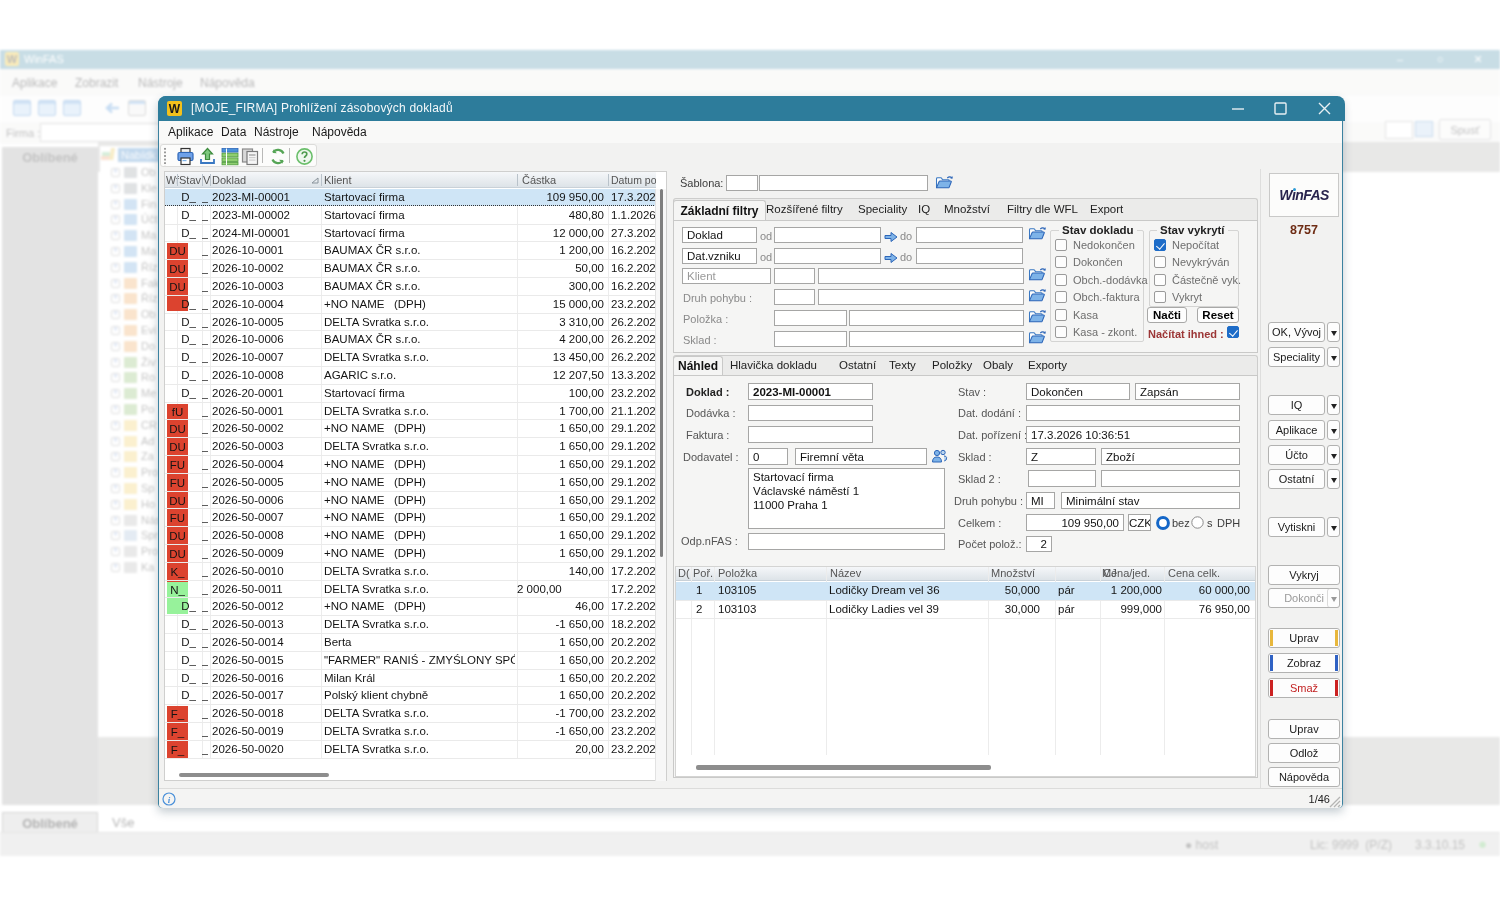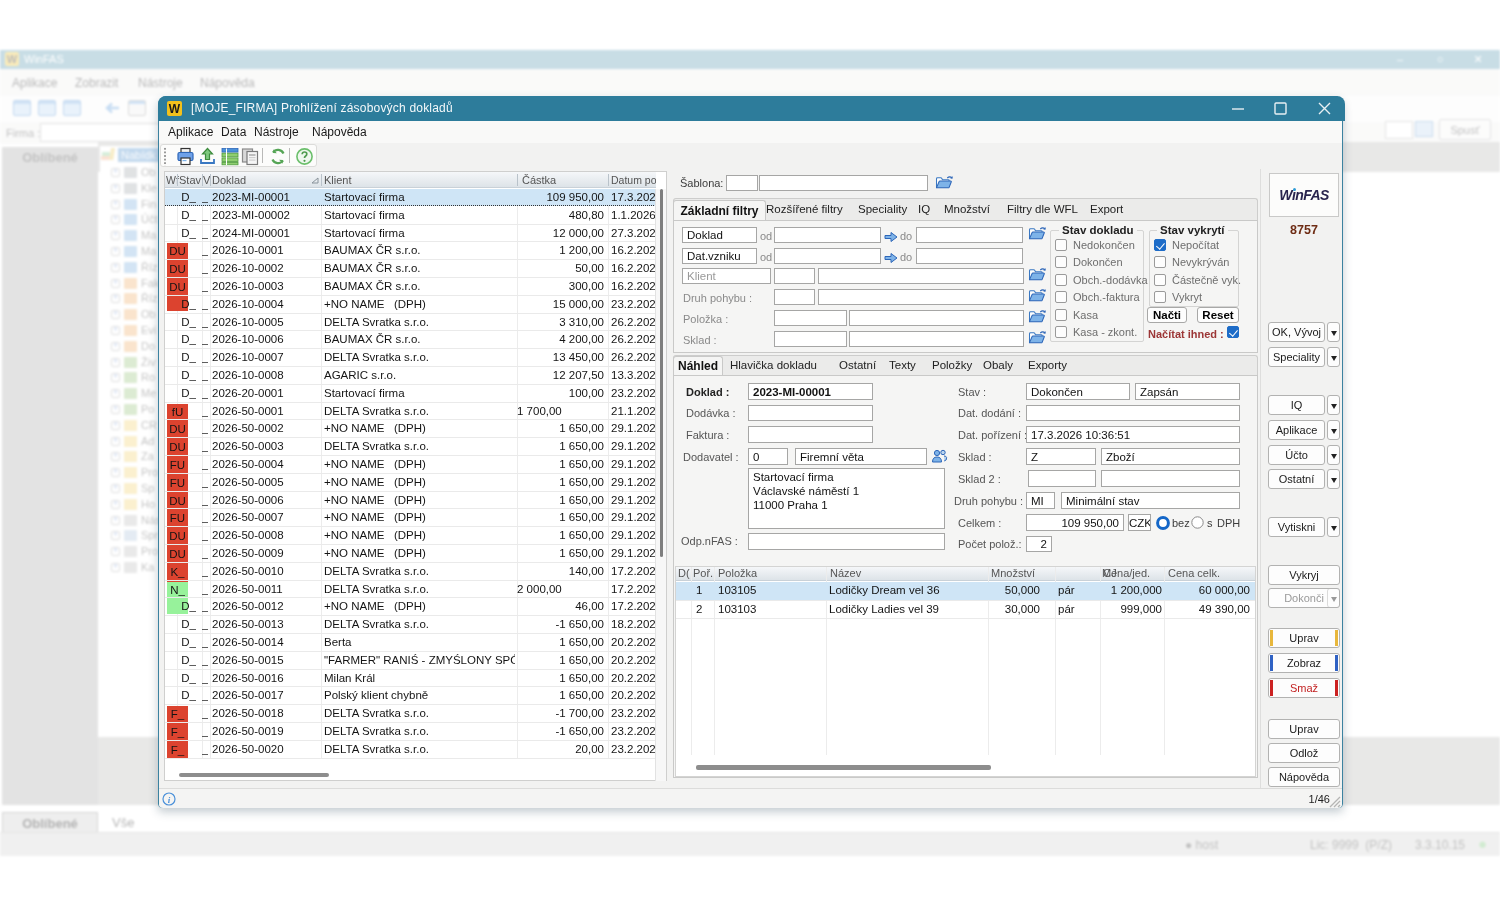--- a/index.html
+++ b/index.html
@@ -479,21 +479,21 @@
             <div class="c" style="left:159px; width:191px;">Startovací firma</div>
             <div class="c" style="left:352px; width:87px; text-align:right;">100,00</div>
             <div class="c" style="left:446px; width:45px;">23.2.2026</div>
           </div>
       <div class="rline" style="top:212.6px;"></div>
       <div class="r" style="top:213.6px;">
             <div class="badge red">fU</div>
             <div class="c" style="left:37px;">_</div>
             <div class="c" style="left:47px; width:100px;">2026-50-0001</div>
             <div class="c" style="left:159px; width:191px;">DELTA Svratka s.r.o.</div>
-            <div class="c" style="left:352px; width:87px; text-align:left;">1 700,00</div>
+            <div class="c" style="left:352px; width:87px; text-align:right;">1 700,00</div>
             <div class="c" style="left:446px; width:45px;">21.1.2026</div>
           </div>
       <div class="rline" style="top:230.4px;"></div>
       <div class="r" style="top:231.4px;">
             <div class="badge red">DU</div>
             <div class="c" style="left:37px;">_</div>
             <div class="c" style="left:47px; width:100px;">2026-50-0002</div>
             <div class="c" style="left:159px; width:191px;">+NO NAME&nbsp;&nbsp;&nbsp;(DPH)</div>
             <div class="c" style="left:352px; width:87px; text-align:right;">1 650,00</div>
             <div class="c" style="left:446px; width:45px;">29.1.2026</div>
@@ -865,21 +865,21 @@
               <span style="position:absolute; left:492px; top:2px; width:82px; text-align:right;">60 000,00</span>
             </div>
     <div style="position:absolute; left:0; top:33px; width:579px; height:1px; background:#eaeaea;"></div>
     <div style="position:absolute; left:0; top:33.5px; width:579px; height:17.5px; font-size:11.5px; color:#141414;">
               <span style="position:absolute; left:20px; top:2px;">2</span>
               <span style="position:absolute; left:42px; top:2px;">103103</span>
               <span style="position:absolute; left:153px; top:2px;">Lodičky Ladies vel 39</span>
               <span style="position:absolute; left:312px; top:2px; width:52px; text-align:right;">30,000</span>
               <span style="position:absolute; left:382px; top:2px;">pár</span>
               <span style="position:absolute; left:424px; top:2px; width:62px; text-align:right;">999,000</span>
-              <span style="position:absolute; left:492px; top:2px; width:82px; text-align:right;">49 390,00</span>
+              <span style="position:absolute; left:492px; top:2px; width:82px; text-align:right;">76 950,00</span>
             </div>
     <div style="position:absolute; left:0; top:51px; width:579px; height:1px; background:#eaeaea;"></div>
     <div style="position:absolute; left:20px; top:198px; width:295px; height:4.5px; background:#8d8d8d; border-radius:2px;"></div>
     </div>
     </div>
     </div>
     <div id="sidebar">
       <div style="position:absolute; left:8px; top:4px; width:70px; height:44px; background:#fcfcfb; border:1px solid #c9c9c8;">
           <div style="margin-top:13px; text-align:center; font-size:14px; font-weight:bold; font-style:italic; color:#29244e; letter-spacing:-0.6px;">W<span style="position:relative;">ı<span style="position:absolute; left:1px; top:0.5px; width:3.5px; height:3.5px; border-radius:50%; background:#2e9bd6;"></span></span>nFAS</div>
         </div>

